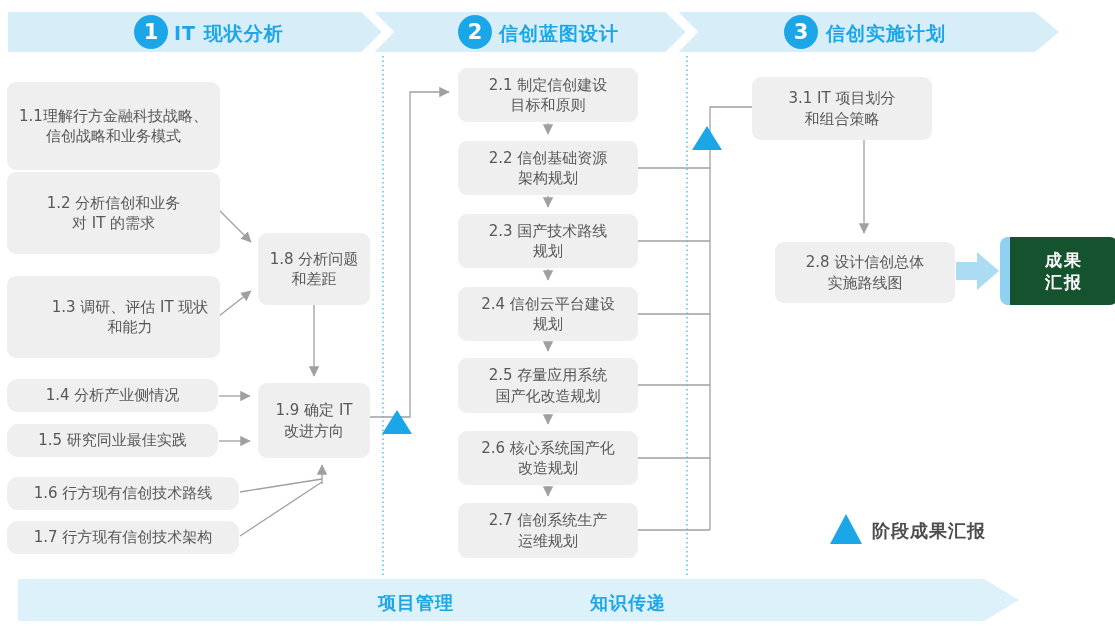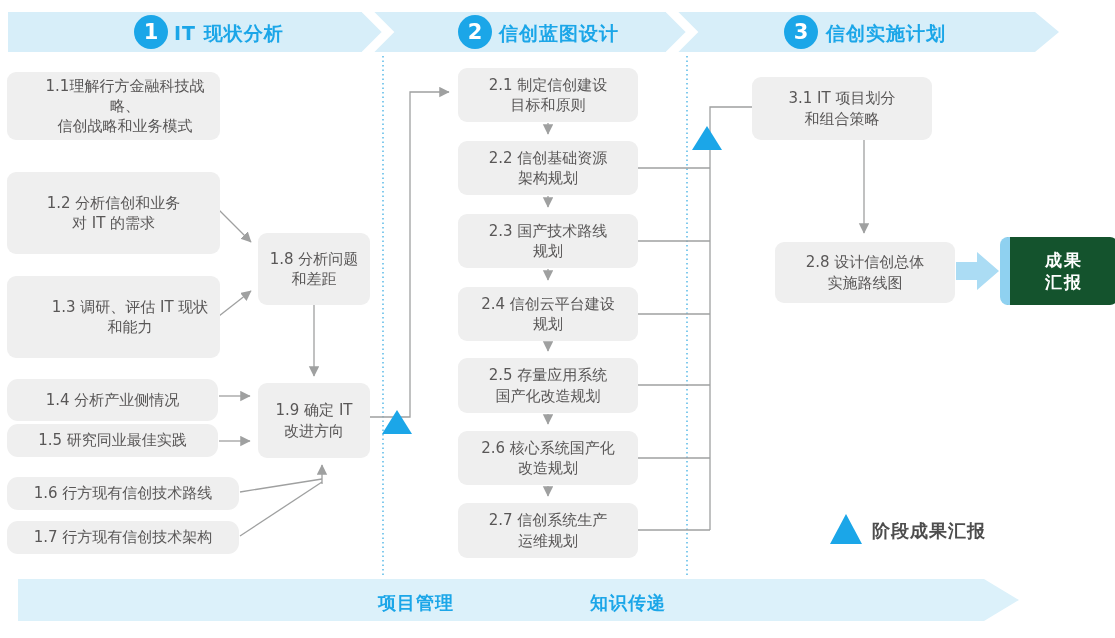--- a/index.html
+++ b/index.html
@@ -105,27 +105,27 @@
 
     <div class="phase-circle" style="left:134px;top:15px;">1</div>
     <div class="phase-title" style="left:174px;top:21px;">IT 现状分析</div>
 
     <div class="phase-circle" style="left:458px;top:15px;">2</div>
     <div class="phase-title" style="left:499px;top:21px;">信创蓝图设计</div>
 
     <div class="phase-circle" style="left:784px;top:15px;">3</div>
     <div class="phase-title" style="left:826px;top:21px;">信创实施计划</div>
 
-    <div class="gbox" style="left:7px;top:72px;width:213px;height:68px;padding-left:27px;">1.1理解行方金融科技战略、
+    <div class="gbox" style="left:7px;top:82px;width:213px;height:88px;">1.1理解行方金融科技战略、
 信创战略和业务模式</div>
     <div class="gbox" style="left:7px;top:172px;width:213px;height:82px;">1.2 分析信创和业务
 对 IT 的需求</div>
     <div class="gbox" style="left:7px;top:276px;width:213px;height:82px;padding-left:37px;">1.3 调研、评估 IT 现状
 和能力</div>
-    <div class="gbox pill" style="left:7px;top:379px;width:211px;height:42px;">1.4 分析产业侧情况</div>
+    <div class="gbox pill" style="left:7px;top:379px;width:211px;height:33px;">1.4 分析产业侧情况</div>
     <div class="gbox pill" style="left:7px;top:424px;width:211px;height:33px;">1.5 研究同业最佳实践</div>
     <div class="gbox pill" style="left:7px;top:477px;width:232px;height:33px;">1.6 行方现有信创技术路线</div>
     <div class="gbox pill" style="left:7px;top:521px;width:232px;height:33px;">1.7 行方现有信创技术架构</div>
     <div class="gbox" style="left:258px;top:233px;width:112px;height:72px;">1.8 分析问题
 和差距</div>
     <div class="gbox" style="left:258px;top:383px;width:112px;height:75px;">1.9 确定 IT
 改进方向</div>
 
     <div class="gbox" style="left:458px;top:68px;width:180px;height:54px;">2.1 制定信创建设
 目标和原则</div>

